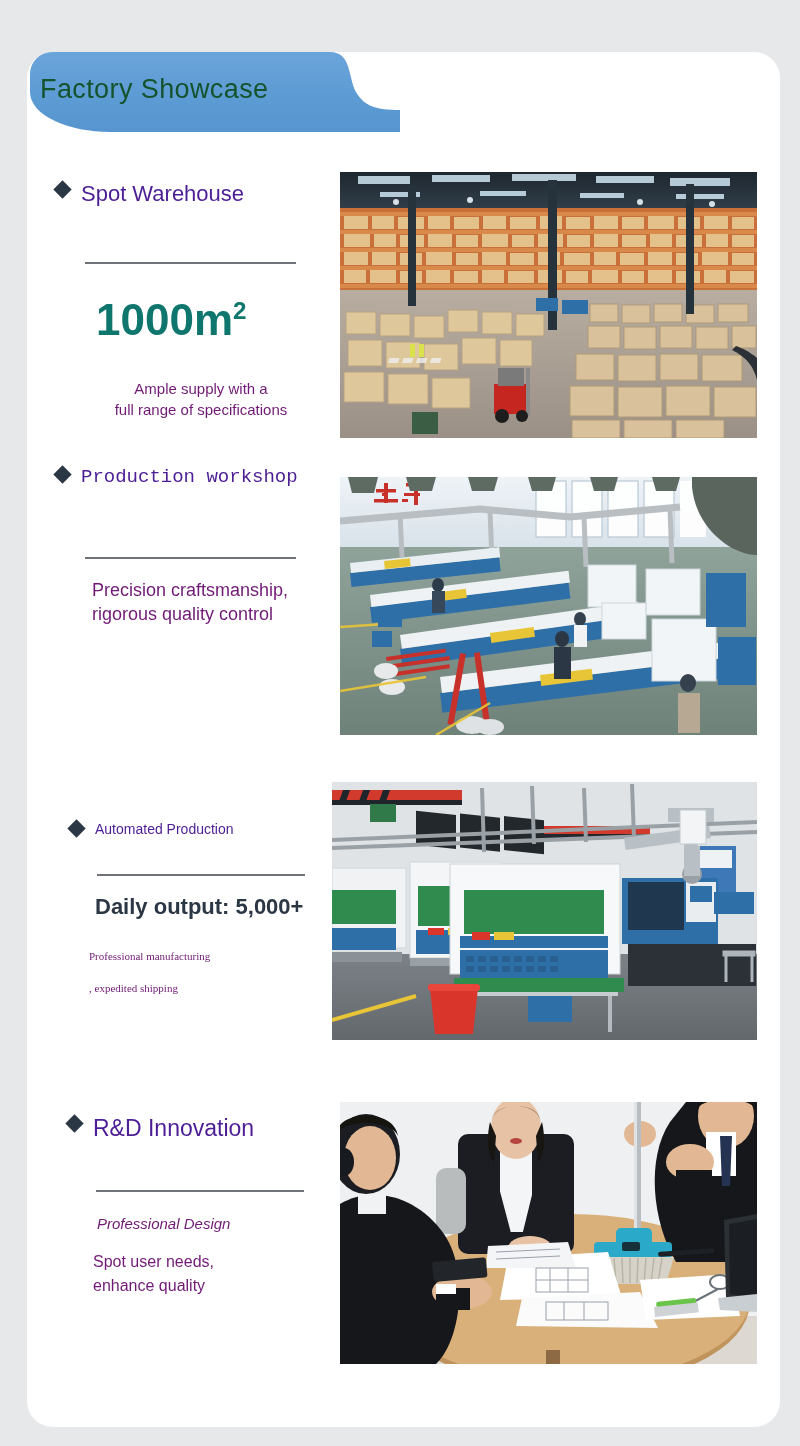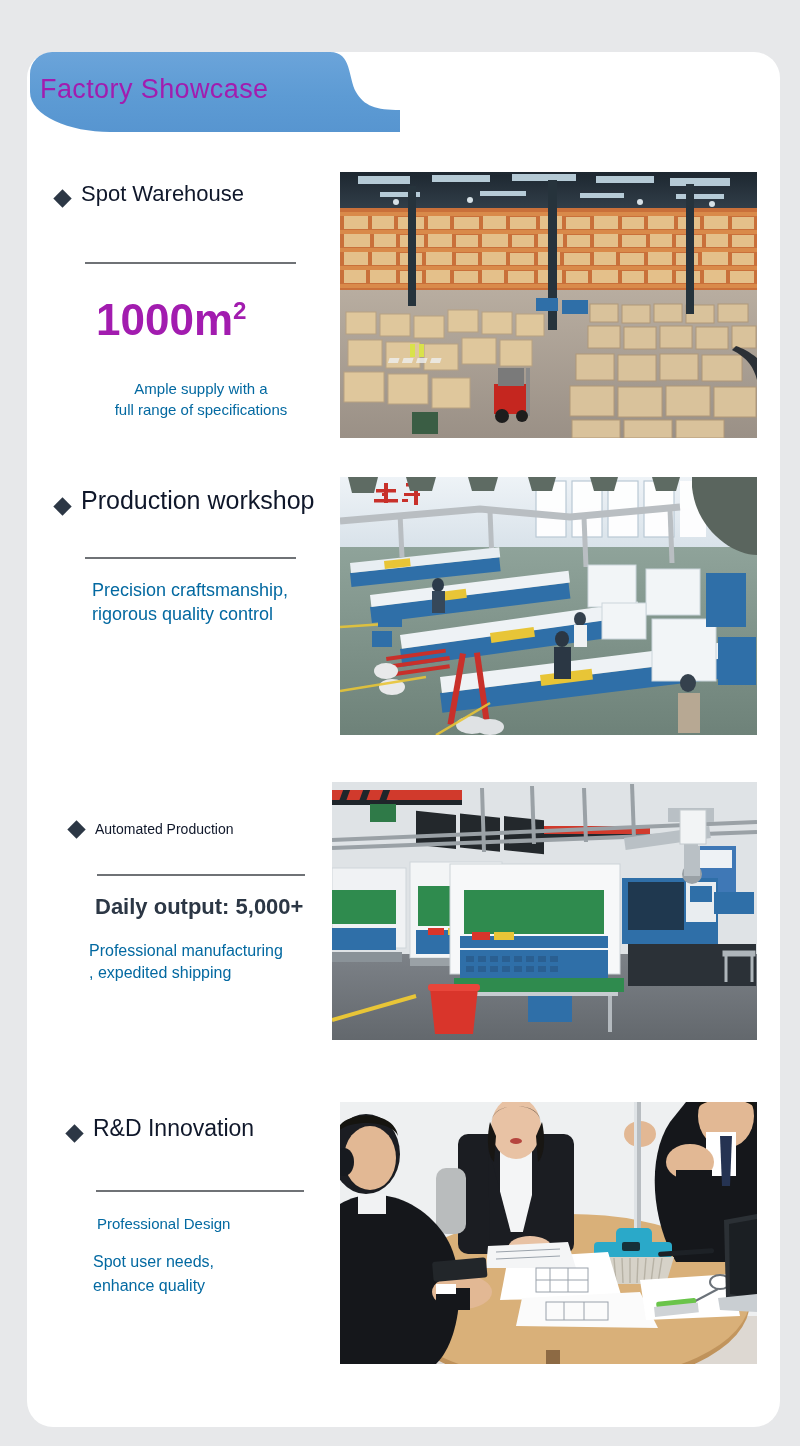--- a/index.html
+++ b/index.html
@@ -25,77 +25,77 @@
     position: absolute;
     left: 30px; top: 52px;
     width: 370px; height: 80px;
     z-index: 5;
   }
   .header-tab svg { display: block; width: 370px; height: 80px; }
   .header-title {
     position: absolute;
     left: 40px; top: 74px;
     font-size: 27px;
-    color: #a21caf;
+    color: #14532d;
     letter-spacing: .4px;
     white-space: nowrap;
     z-index: 6;
   }
 
   
   .section { position: absolute; }
 
   .heading {
     display: flex;
-    align-items: flex-end;
+    align-items: flex-start;
     white-space: nowrap;
-    color: #0f172a;
+    color: #4c1d95;
   }
   .diamond {
     display: inline-block;
     width: 13px; height: 13px;
     background: #2c3745;
     transform: rotate(45deg);
     margin-right: 12px;
     flex: none;
   }
   .heading-label { line-height: 1; }
 
   .divider {
     height: 2px;
     background: #6f7276;
   }
 
-  .metric { color: #a21caf; white-space: nowrap; }
+  .metric { color: #0f766e; white-space: nowrap; }
   .metric-sup { font-size: .55em; vertical-align: super; }
 
-  .desc { color: #0369a1; white-space: pre-line; }
+  .desc { color: #701a75; white-space: pre-line; }
 
   
   #sec1 { left: 0; top: 0; }
   #sec1 .heading { position: absolute; left: 56px; top: 183px; font-size: 22px; }
   #sec1 .divider { position: absolute; left: 85px; top: 262px; width: 211px; }
   #sec1 .metric { position: absolute; left: 96px; top: 295px; font-size: 44px; font-weight: bold; }
   #sec1 .desc { position: absolute; left: 86px; top: 378px; width: 230px; font-size: 15px; line-height: 21px; text-align: center; }
 
   
-  #sec2 .heading { position: absolute; left: 56px; top: 488px; font-size: 25px; }
+  #sec2 .heading { position: absolute; left: 56px; top: 468px; font-size: 19px; font-family: Liberation Mono, monospace; }
   #sec2 .divider { position: absolute; left: 85px; top: 557px; width: 211px; }
   #sec2 .desc { position: absolute; left: 92px; top: 578px; width: 230px; font-size: 18px; line-height: 24px; }
 
   
   #sec3 .heading { position: absolute; left: 70px; top: 822px; font-size: 14px; }
   #sec3 .divider { position: absolute; left: 97px; top: 874px; width: 208px; }
   #sec3 .metric { position: absolute; left: 95px; top: 894px; font-size: 22px; font-weight: bold; color: #2c3745; }
-  #sec3 .desc { position: absolute; left: 89px; top: 940px; width: 240px; font-size: 16px; line-height: 22px; }
+  #sec3 .desc { position: absolute; left: 89px; top: 940px; width: 240px; font-size: 11px; line-height: 32px; font-family: Liberation Serif, serif; }
 
   
   #sec4 .heading { position: absolute; left: 68px; top: 1117px; font-size: 23px; }
   #sec4 .divider { position: absolute; left: 96px; top: 1190px; width: 208px; }
-  #sec4 .desc-a { position: absolute; left: 97px; top: 1213px; width: 240px; font-size: 15px; line-height: 22px; }
+  #sec4 .desc-a { position: absolute; left: 97px; top: 1213px; width: 240px; font-size: 15px; line-height: 22px; font-style: italic; }
   #sec4 .desc-b { position: absolute; left: 93px; top: 1250px; width: 240px; font-size: 16px; line-height: 24px; }
 
   
   .photo {
     position: absolute;
     overflow: hidden;
     background: #cfd4d8;
   }
   .photo > svg { display: block; width: 100%; height: 100%; }
 

